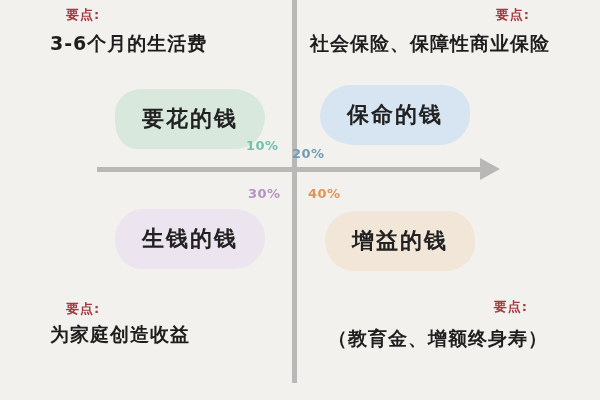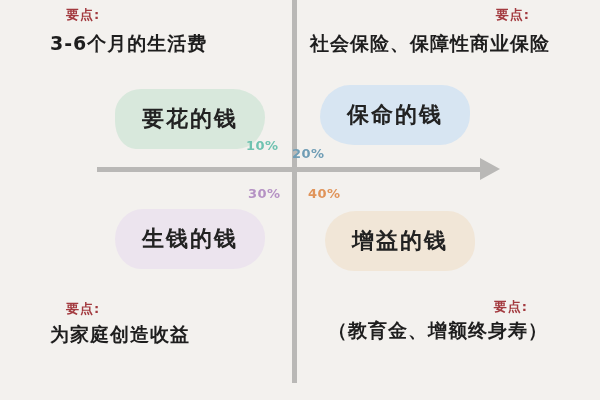--- a/index.html
+++ b/index.html
@@ -72,21 +72,21 @@
     <div class="line">社会保险、保障性商业保险</div>
   </div>
 
   <div class="note note-bl">
     <div class="key" style="color: rgb(163, 58, 63);">要点:</div>
     <div class="line">为家庭创造收益</div>
   </div>
 
   <div class="note note-br">
     <div class="key" style="color: rgb(163, 58, 63);">要点:</div>
-    <div class="line" style="margin-top:0">（教育金、增额终身寿）</div>
+    <div class="line" style="margin-top:8px">（教育金、增额终身寿）</div>
   </div>
 
   <div class="blob blob-tl" style="background: rgb(216, 232, 220);">要花的钱</div>
   <div class="blob blob-tr" style="background: rgb(215, 229, 242);">保命的钱</div>
   <div class="blob blob-bl" style="background: rgb(236, 228, 238);">生钱的钱</div>
   <div class="blob blob-br" style="background: rgb(241, 230, 215);">增益的钱</div>
 
   <div class="pct pct-tl" style="color: rgb(111, 194, 176);">10%</div>
   <div class="pct pct-tr" style="color: rgb(111, 157, 181);">20%</div>
   <div class="pct pct-bl" style="color: rgb(181, 146, 196);">30%</div>

